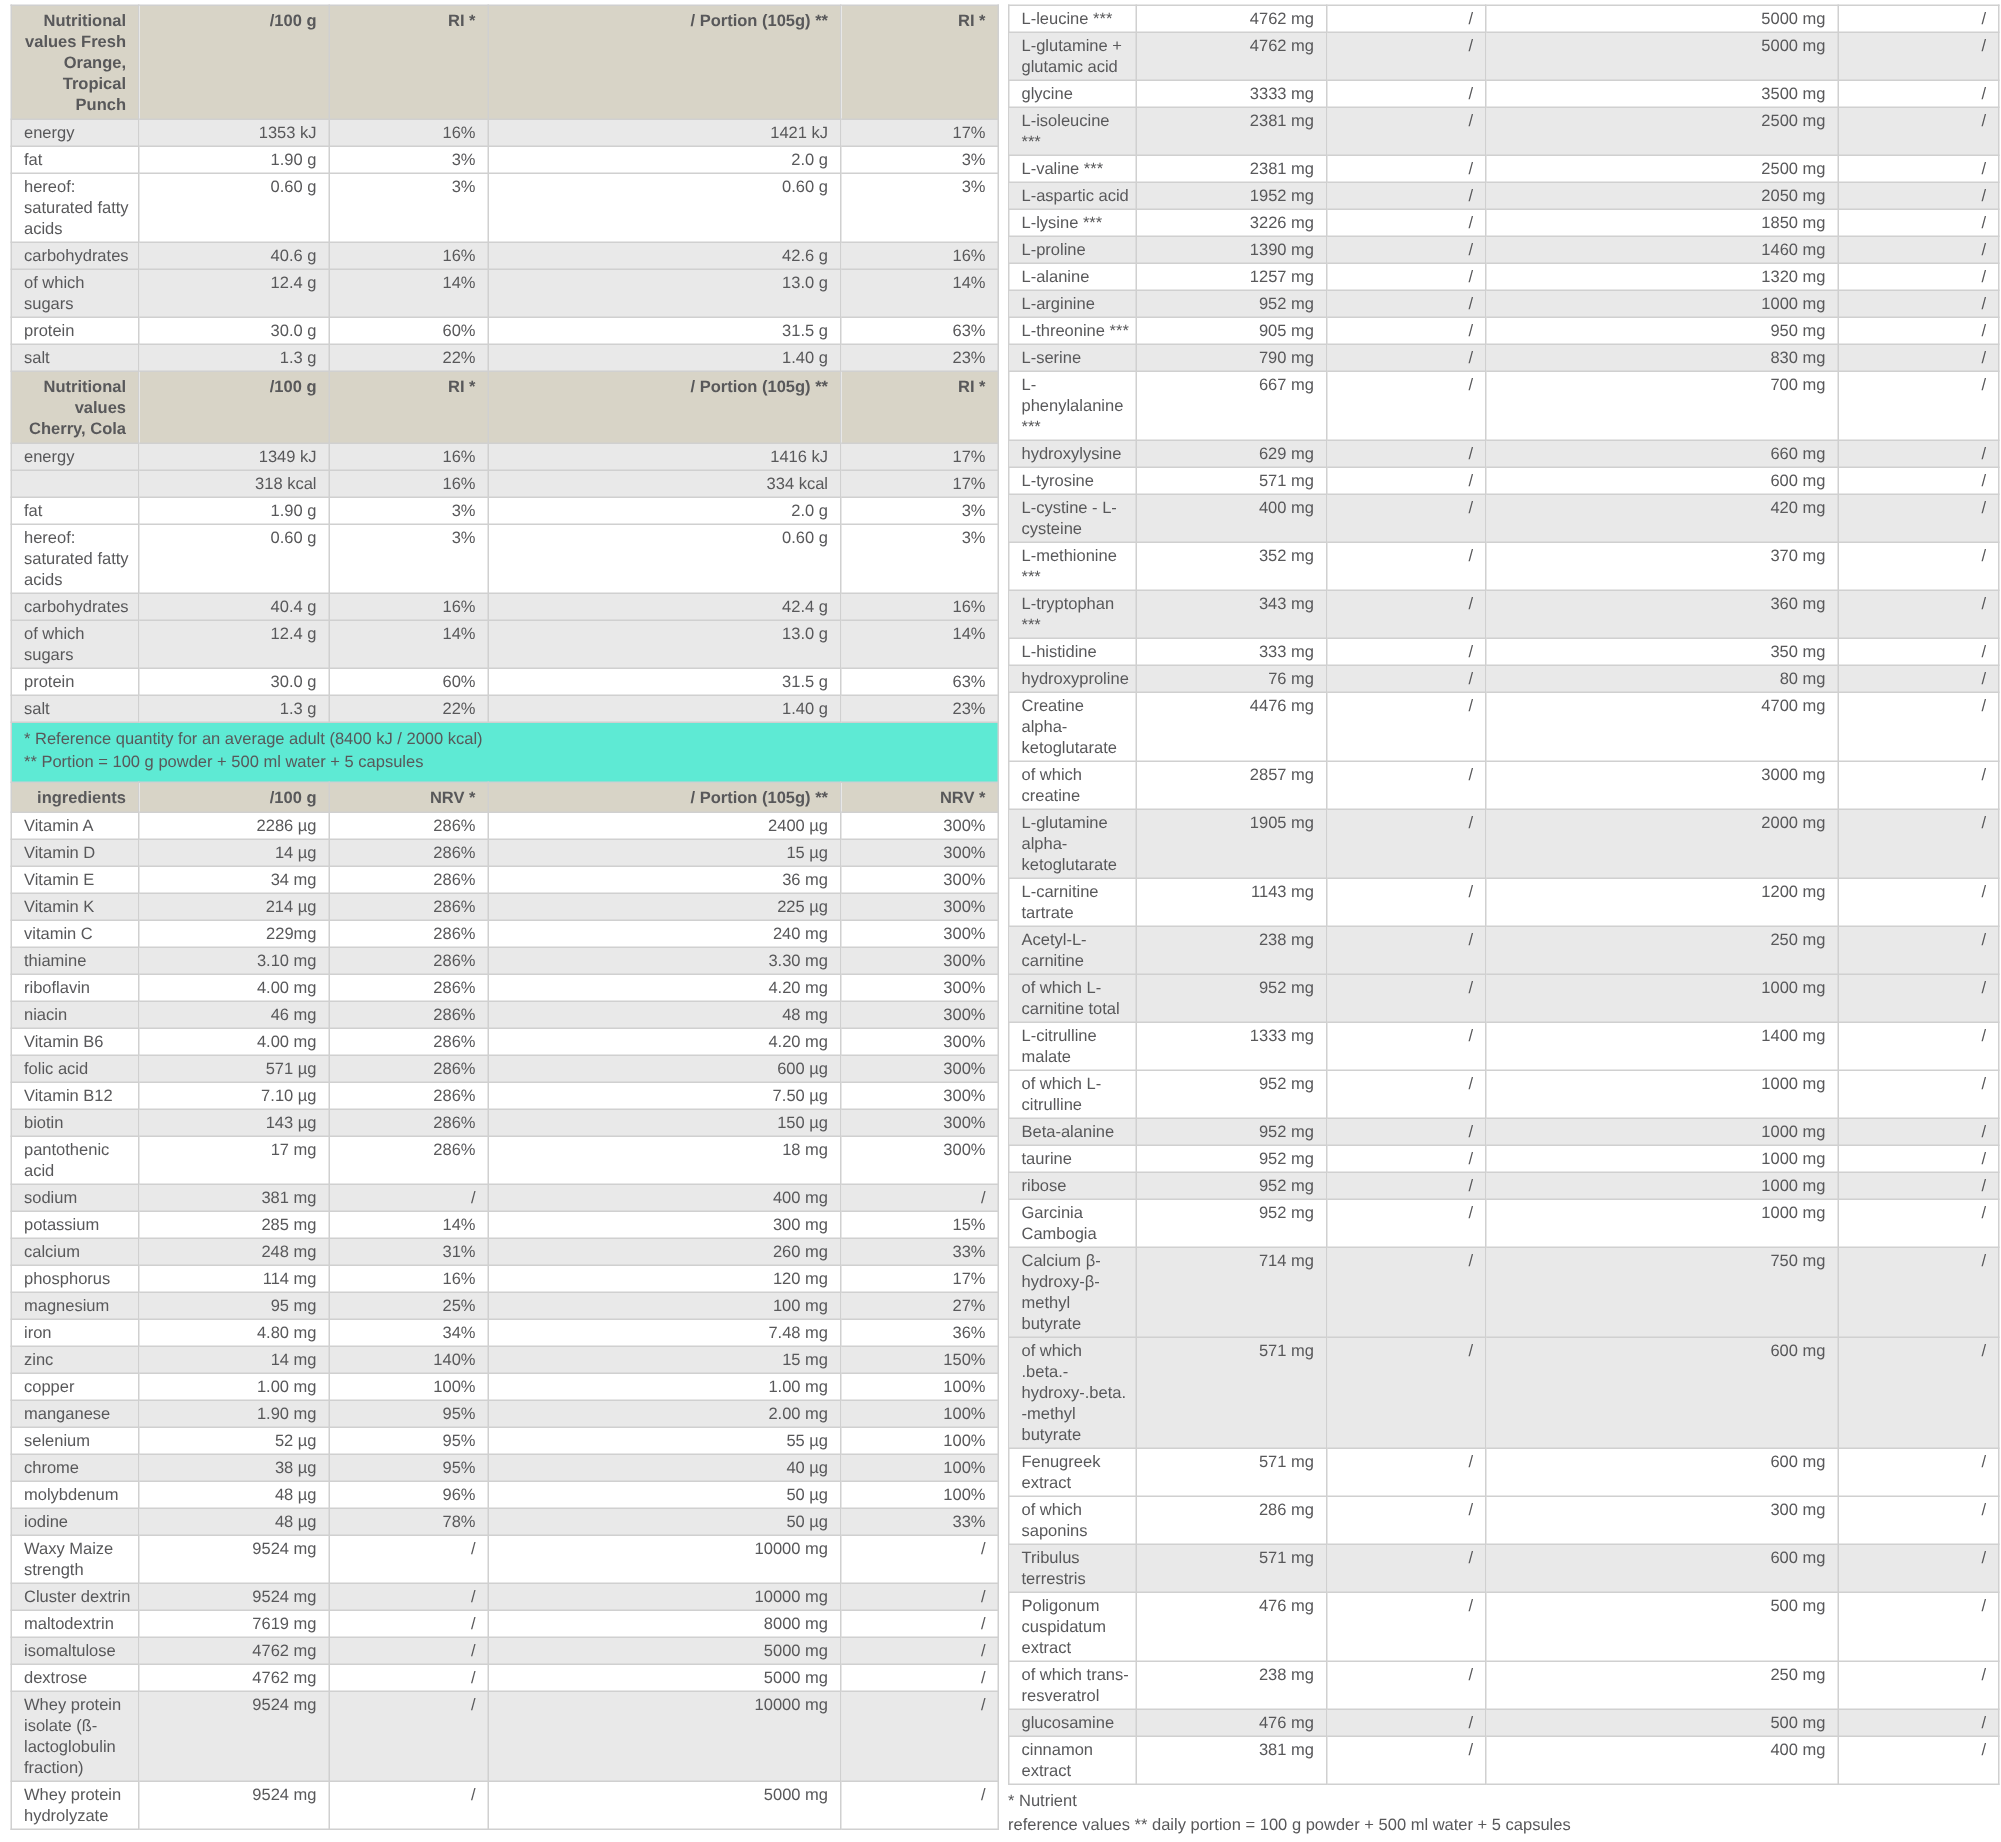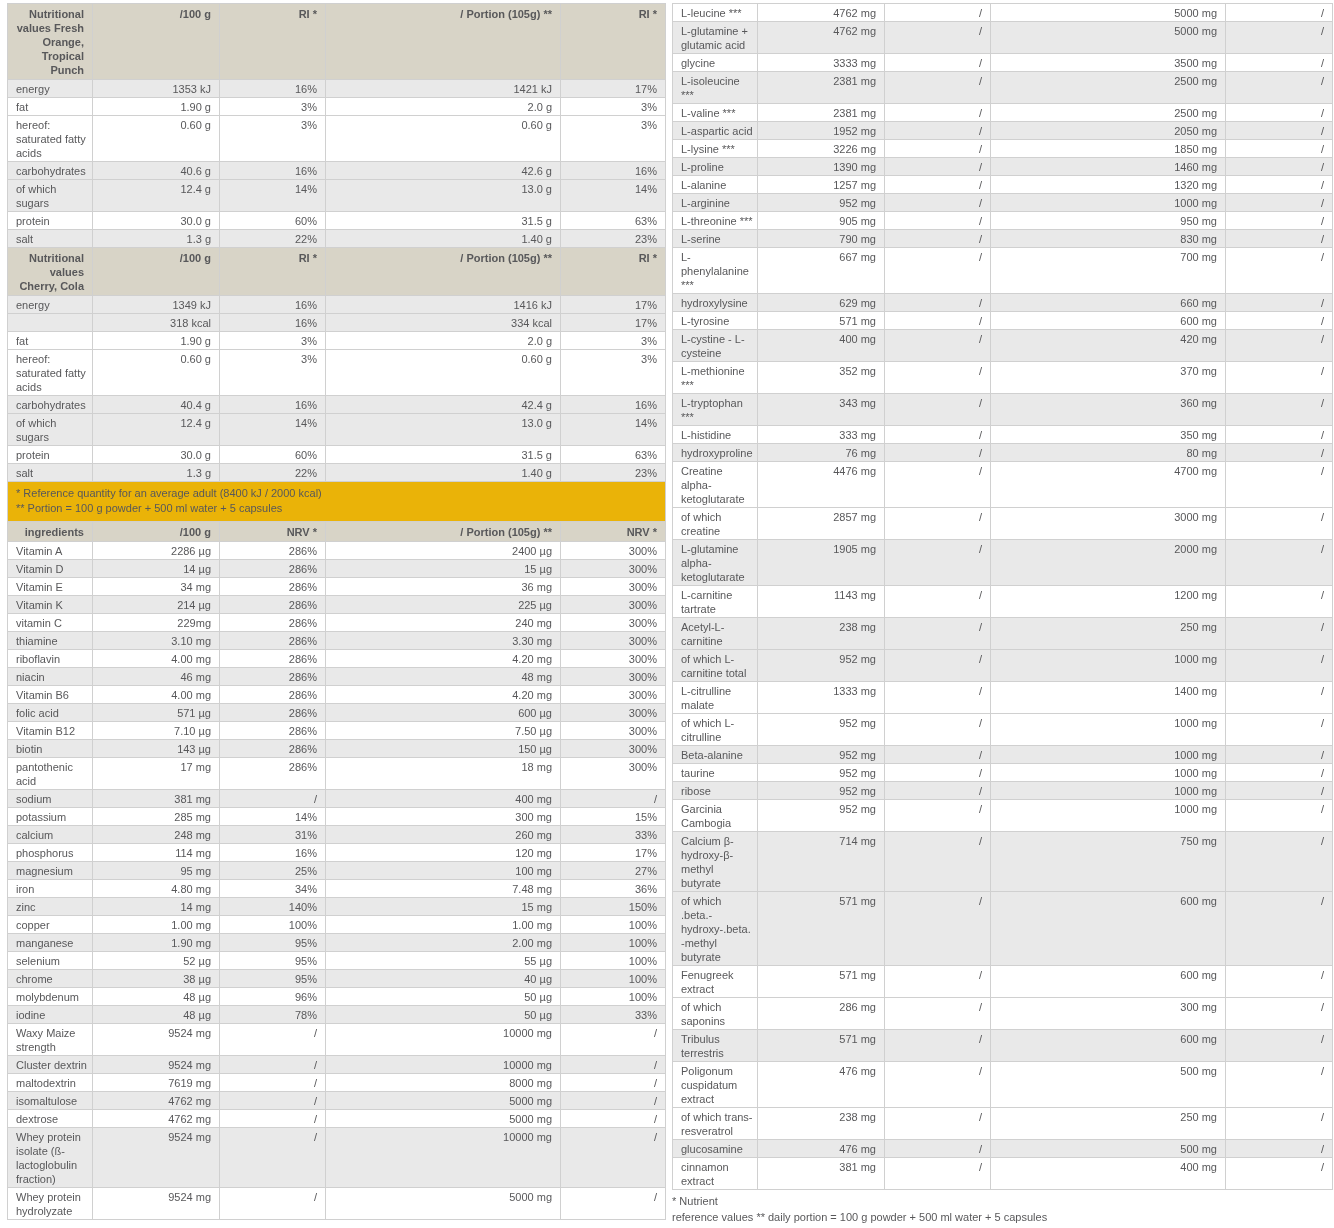--- a/index.html
+++ b/index.html
@@ -43,21 +43,21 @@
   .head th{padding:3px 8px 2px;}
   .head th.lbl{text-align:right;padding-left:8px;}
   .head th.num{text-align:right;}
   td.lbl{text-align:left;padding:2px 4px 1px 8px;}
   td.num{text-align:right;padding:2px 8px 1px 4px;}
   tr.shaded td{background:var(--row-shaded);}
   tr.note-row td{
     padding:4px 8px 5px;
     line-height:15px;
     text-align:left;
-    background:#eab308;
+    background:#5eead4;
   }
   .footnotes{
     margin-top:3px;
     line-height:16px;
   }
   .footnotes div{white-space:pre-wrap;}
 </style>
 </head>
 <body>
 

